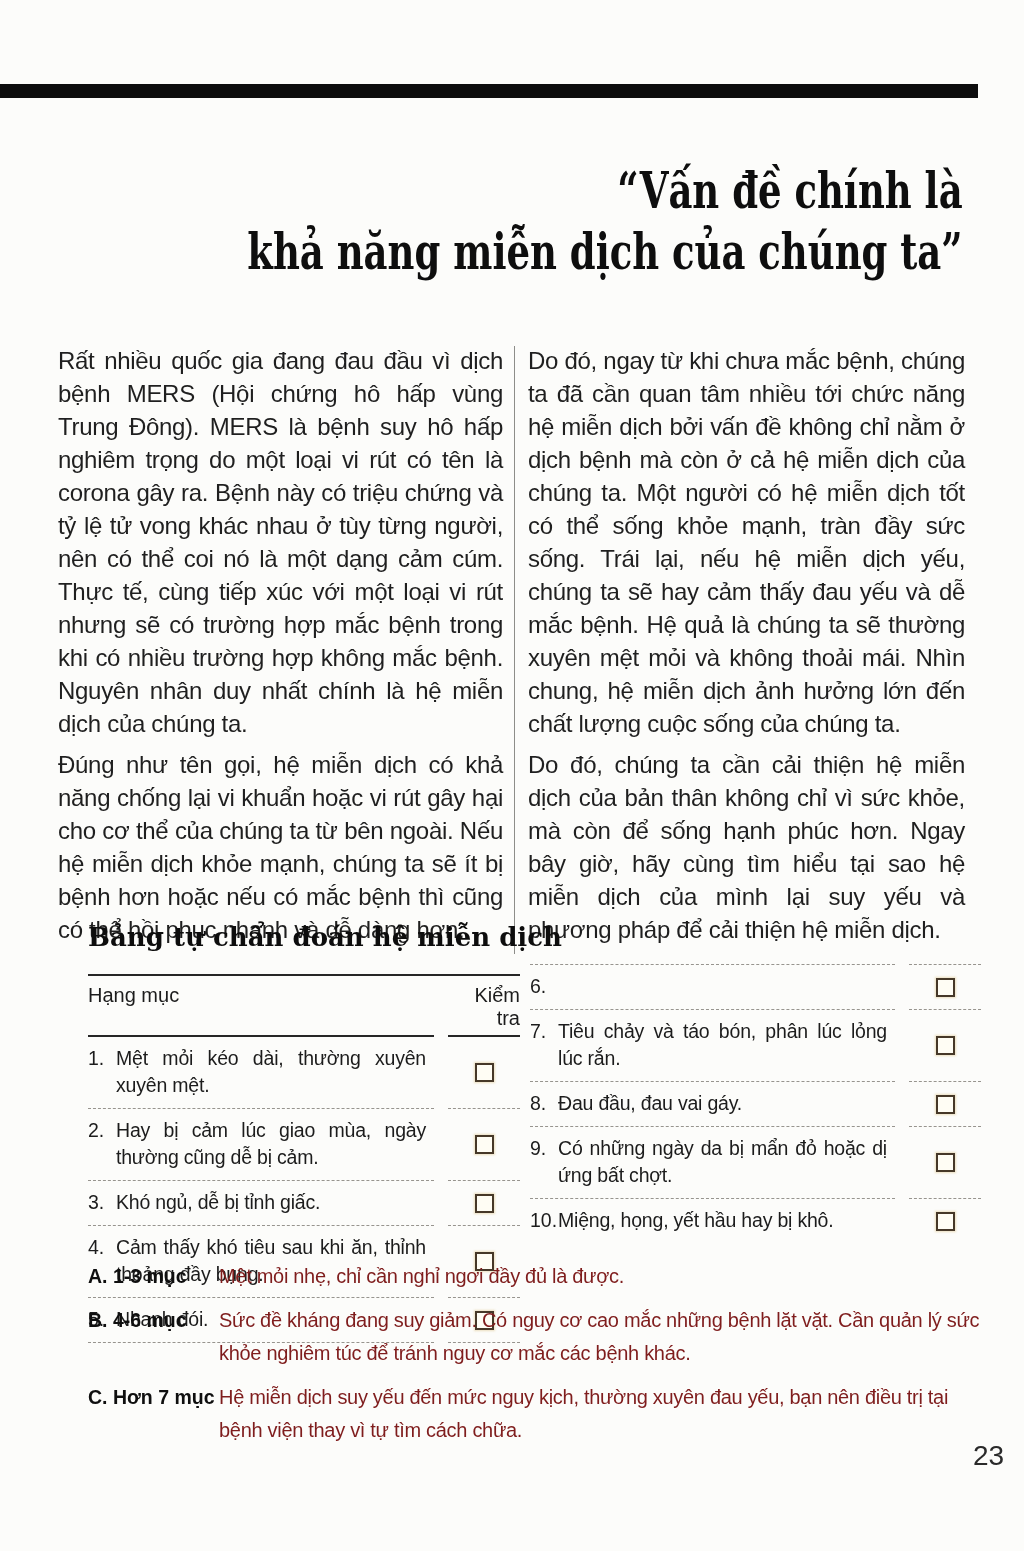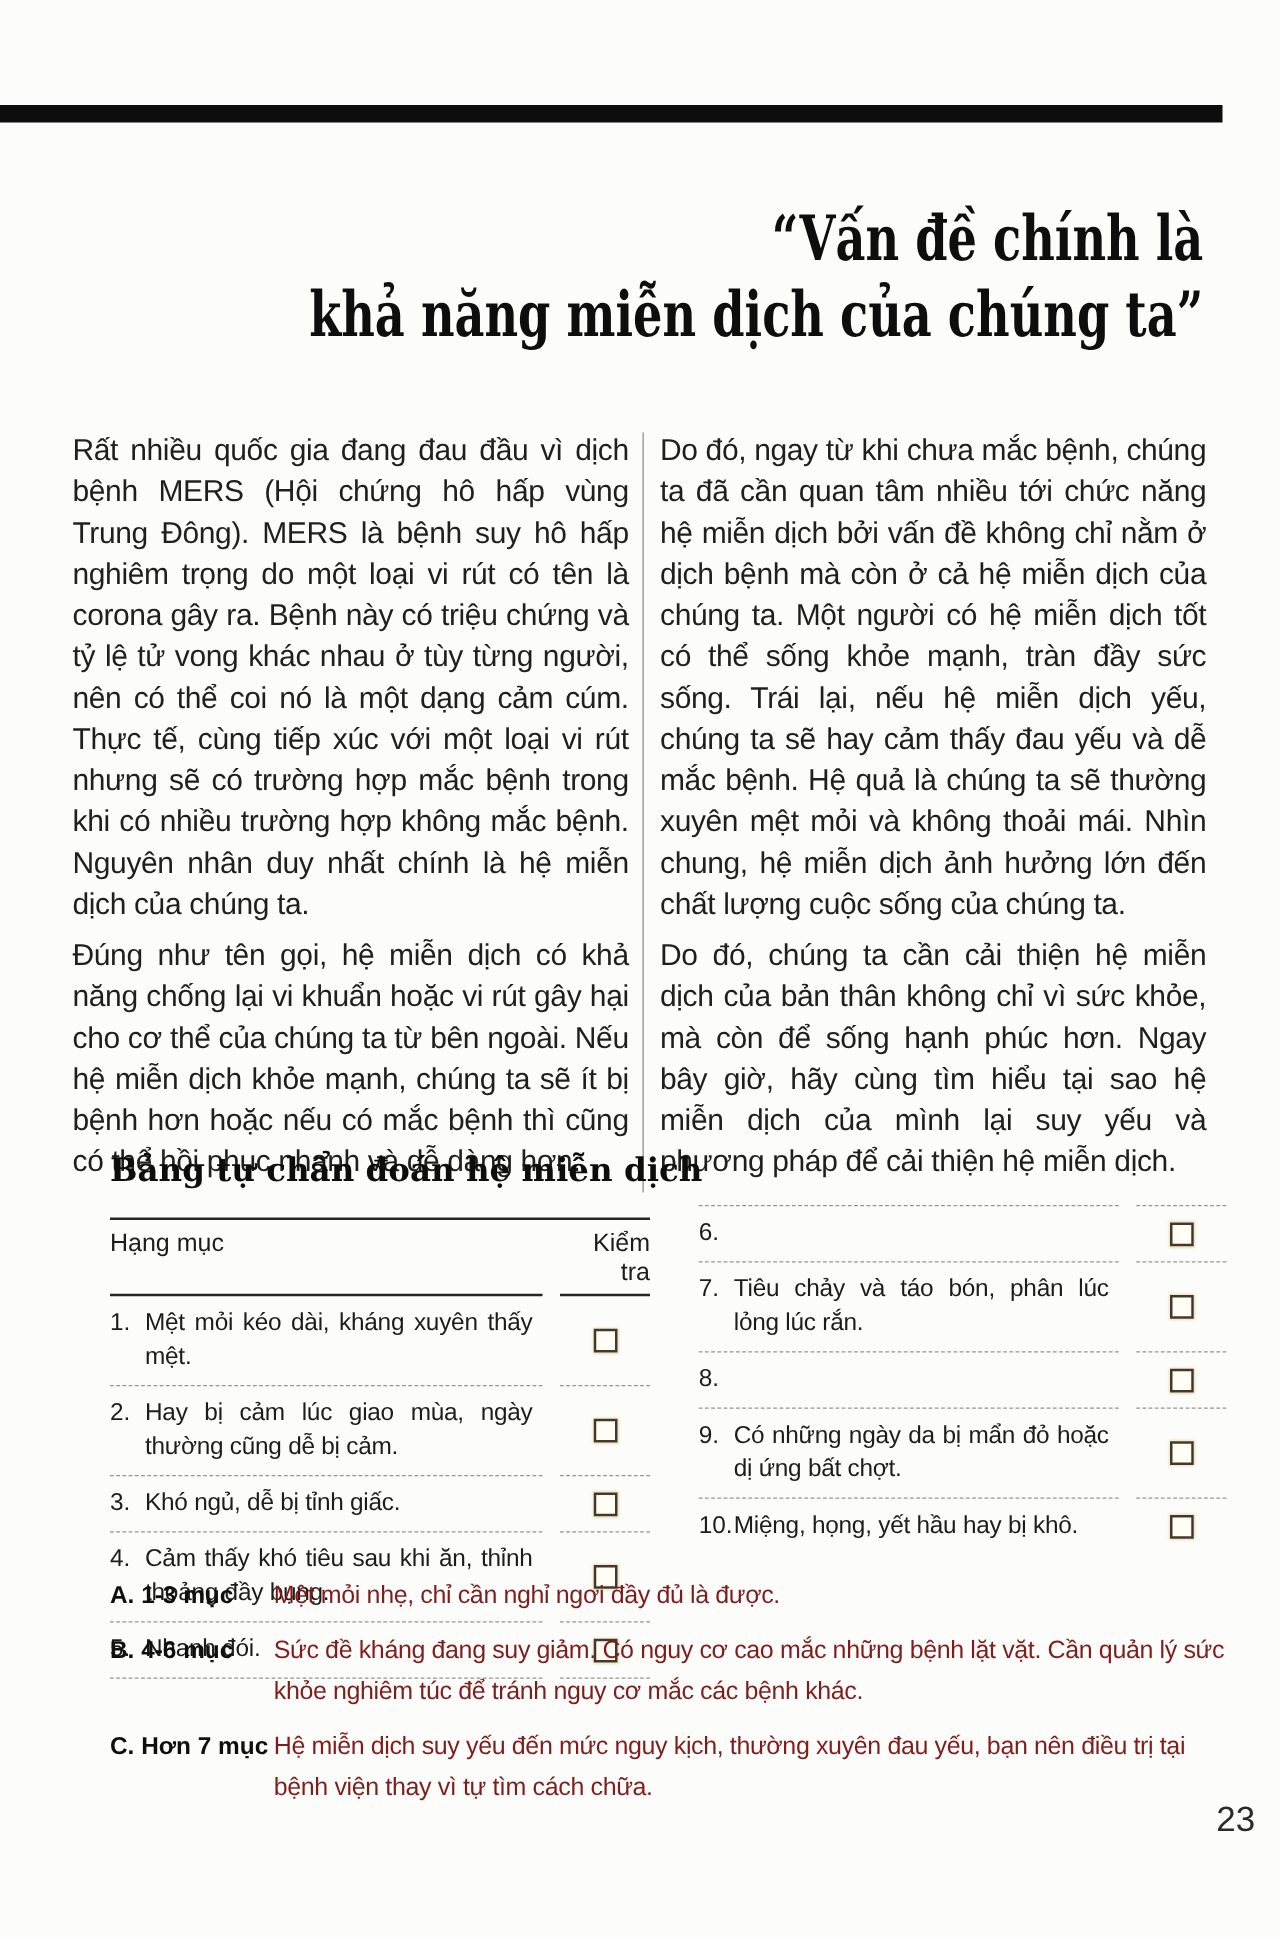--- a/index.html
+++ b/index.html
@@ -61,21 +61,21 @@
   .section-title {
     position: absolute; left: 88px; top: 922px;
     font-family: "DejaVu Serif", serif;
     font-weight: 700;
     font-size: 26px;
     color: #0d0d0d;
   }
   .tables {
     position: absolute; left: 88px; top: 964px;
     width: 893px;
-    display: flex; gap: 39px;
+    display: flex; gap: 10px;
     align-items: flex-start;
   }
   .table-left { width: 432px; margin-top: 10px; }
   .table-right { flex: 1; }
 
   .thead { display: flex; border-top: 2px solid #262626; font-size: 20px; }
   .hcell-item {
     flex: 1; padding: 8px 0 5px;
     border-bottom: 2px solid #262626;
   }
@@ -167,21 +167,21 @@
 
   <div class="table-left">
     <div class="thead">
       <div class="hcell-item">Hạng mục</div>
       <div class="hcell-check">Kiểm tra</div>
     </div>
 
     <div class="crow">
       <div class="ctext">
         <span class="cnum">1.</span>
-        <span class="ctxt">Mệt mỏi kéo dài, kháng xuyên thấy mệt.</span>
+        <span class="ctxt">Mệt mỏi kéo dài, thường xuyên xuyên mệt.</span>
       </div>
       <div class="ccheck">
           <span class="box"></span>
         </div>
     </div>
     <div class="crow">
       <div class="ctext">
         <span class="cnum">2.</span>
         <span class="ctxt">Hay bị cảm lúc giao mùa, ngày thường cũng dễ bị cảm.</span>
       </div>
@@ -232,20 +232,21 @@
         <span class="cnum">7.</span>
         <span class="ctxt">Tiêu chảy và táo bón, phân lúc lỏng lúc rắn.</span>
       </div>
       <div class="ccheck">
           <span class="box"></span>
         </div>
     </div>
     <div class="crow">
       <div class="ctext">
         <span class="cnum">8.</span>
+        <span class="ctxt">Đau đầu, đau vai gáy.</span>
       </div>
       <div class="ccheck">
           <span class="box"></span>
         </div>
     </div>
     <div class="crow">
       <div class="ctext">
         <span class="cnum">9.</span>
         <span class="ctxt">Có những ngày da bị mẩn đỏ hoặc dị ứng bất chợt.</span>
       </div>

